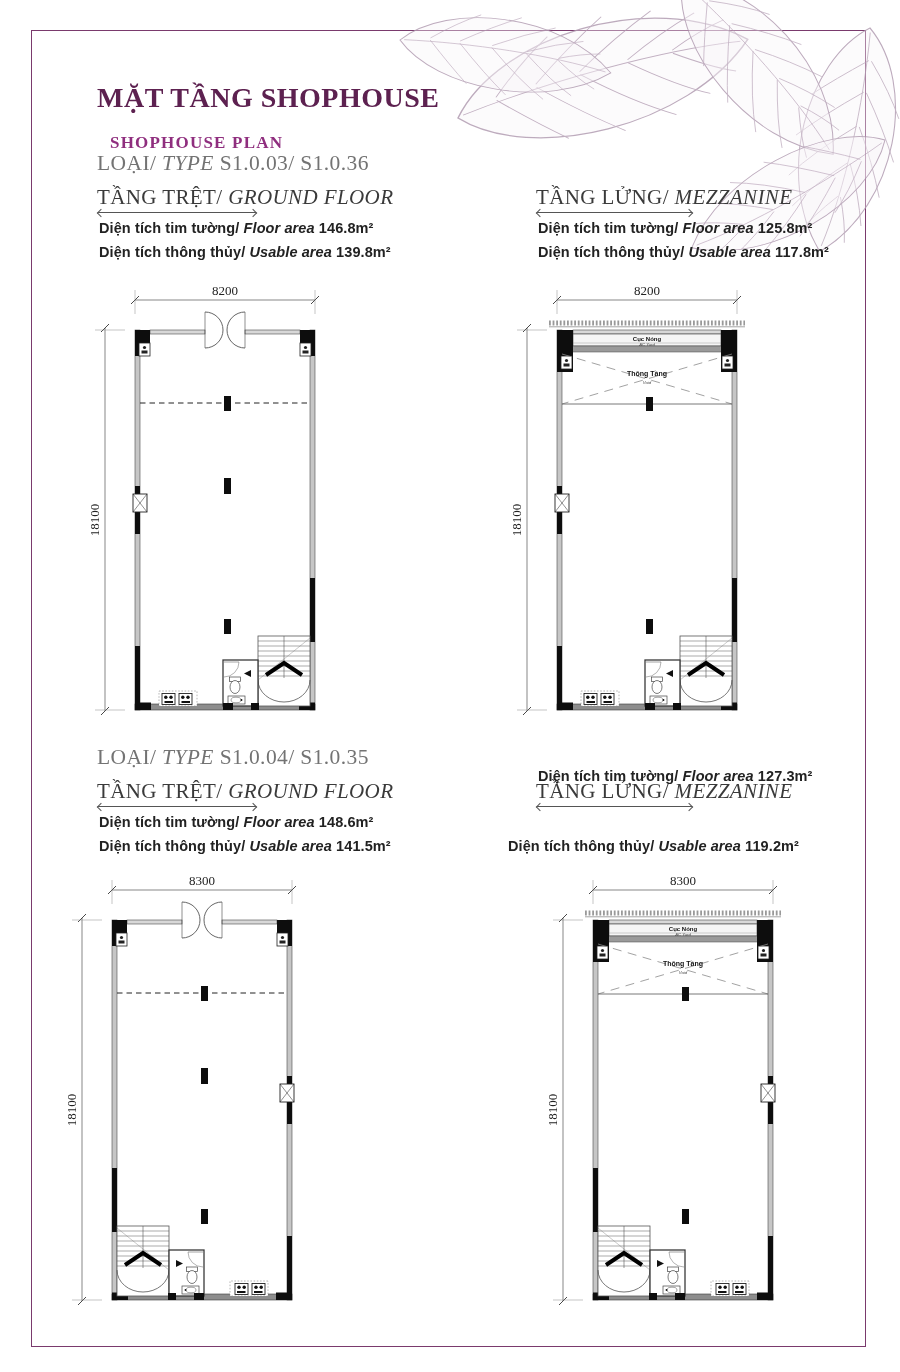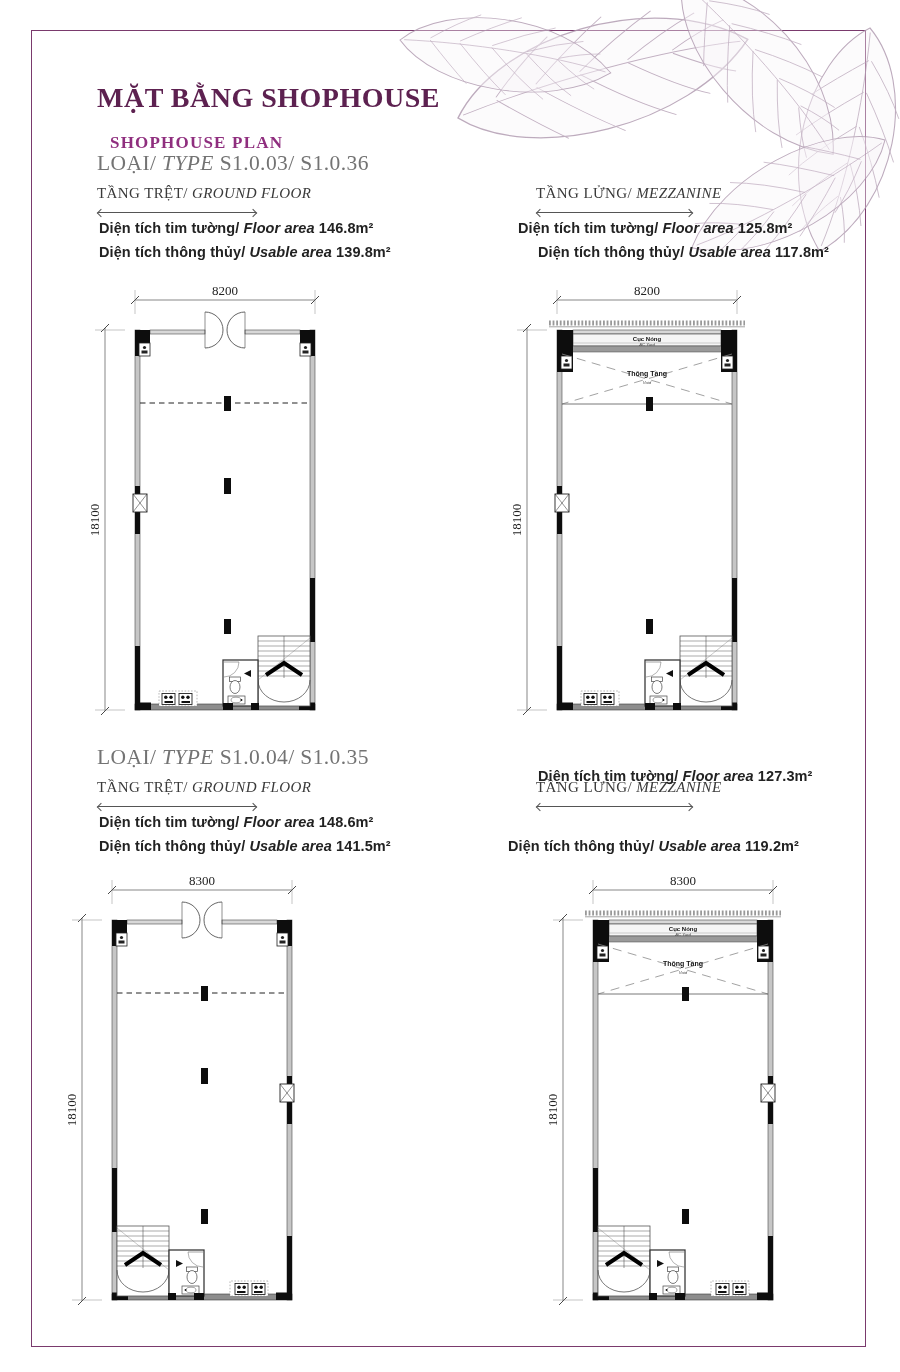--- a/index.html
+++ b/index.html
@@ -13,21 +13,21 @@
   .page-title{position:absolute;left:97px;top:82px;margin:0;
     font-family:"Liberation Serif",serif;font-weight:bold;font-size:28px;
     letter-spacing:.5px;color:#5d2150;}
   .page-subtitle{position:absolute;left:98px;top:121px;margin:12px;
     font-family:"Liberation Serif",serif;font-weight:600;font-size:17px;
     letter-spacing:1.2px;color:#8f2e7e;}
   .type-line{position:absolute;font-family:"Liberation Serif",serif;
     font-size:21.5px;color:#737373;letter-spacing:.4px;white-space:nowrap;}
   .type-line em,.floor-line em{font-style:italic;}
   .floor-line{position:absolute;font-family:"Liberation Serif",serif;
-    font-size:15px;color:#3a3a3a;letter-spacing:.4px;white-space:nowrap;}
+    font-size:21px;color:#3a3a3a;letter-spacing:.4px;white-space:nowrap;}
   .arrow{position:absolute;height:1px;background:#555;width:158px;}
   .arrow::before{content:'';position:absolute;left:0;top:-2.5px;width:5px;height:5px;
     border-left:1px solid #555;border-bottom:1px solid #555;transform:rotate(45deg);}
   .arrow::after{content:'';position:absolute;right:0;top:-2.5px;width:5px;height:5px;
     border-right:1px solid #555;border-top:1px solid #555;transform:rotate(45deg);}
   .area{position:absolute;margin:0;font-size:14.5px;font-weight:600;color:#222;
     letter-spacing:.1px;white-space:nowrap;}
   .area em{}
   .plan-box{position:absolute;width:260px;height:448px;}
 </style>
@@ -44,21 +44,21 @@
       <path class="lv2" d="M22,-7 Q40,-26 56,-37 M44,-9 Q66,-28 86,-41 M68,-10 Q90,-26 112,-37 M94,-10 Q114,-22 134,-29 M118,-9 Q134,-17 148,-20 M22,-5 Q40,16 54,30 M44,-7 Q66,18 84,34 M68,-8 Q92,18 112,32 M94,-8 Q116,14 132,24 M118,-7 Q136,8 148,14"></path>
     </g>
   </defs>
   <use href="#leaf" transform="translate(128,118) rotate(-14) scale(1.9 1.55)"></use>
   <use href="#leaf" transform="translate(540,28) rotate(104) scale(1.45 1.35)"></use>
   <use href="#leaf" transform="translate(70,40) rotate(10) scale(1.35 1.05)"></use>
   <use href="#leaf" transform="translate(352,-18) rotate(50) scale(1.45 1.25)"></use>
   <use href="#leaf" transform="translate(555,140) rotate(152) scale(1.4 1.1)"></use>
 </svg>
 
-<h1 class="page-title">MẶT BẰNG SHOPHOUSE</h1>
+<h1 class="page-title">MẶT TẦNG SHOPHOUSE</h1>
 <h2 class="page-subtitle">SHOPHOUSE PLAN</h2>
 
 <div class="type-line" style="left:97px;top:151px">
   <span>LOẠI/</span>
   <em>TYPE</em>
   <span>S1.0.03/ S1.0.36</span>
 </div>
 
 <div class="floor-line" style="left:97px;top:185px">
   <span>TẦNG TRỆT/</span>
@@ -74,21 +74,21 @@
   <span>Diện tích thông thủy/</span>
   <em>Usable area</em>
   <span class="val">139.8m²</span>
 </p>
 
 <div class="floor-line" style="left:536px;top:185px">
   <span>TẦNG LỬNG/</span>
   <em>MEZZANINE</em>
 </div>
 <div class="arrow" style="left:537px;top:212px;width:155px"></div>
-<p class="area" style="left:518px;top:220px">
+<p class="area" style="left:538px;top:220px">
   <span>Diện tích tim tường/</span>
   <em>Floor area</em>
   <span class="val">125.8m²</span>
 </p>
 <p class="area" style="left:538px;top:244px">
   <span>Diện tích thông thủy/</span>
   <em>Usable area</em>
   <span class="val">117.8m²</span>
 </p>
 

